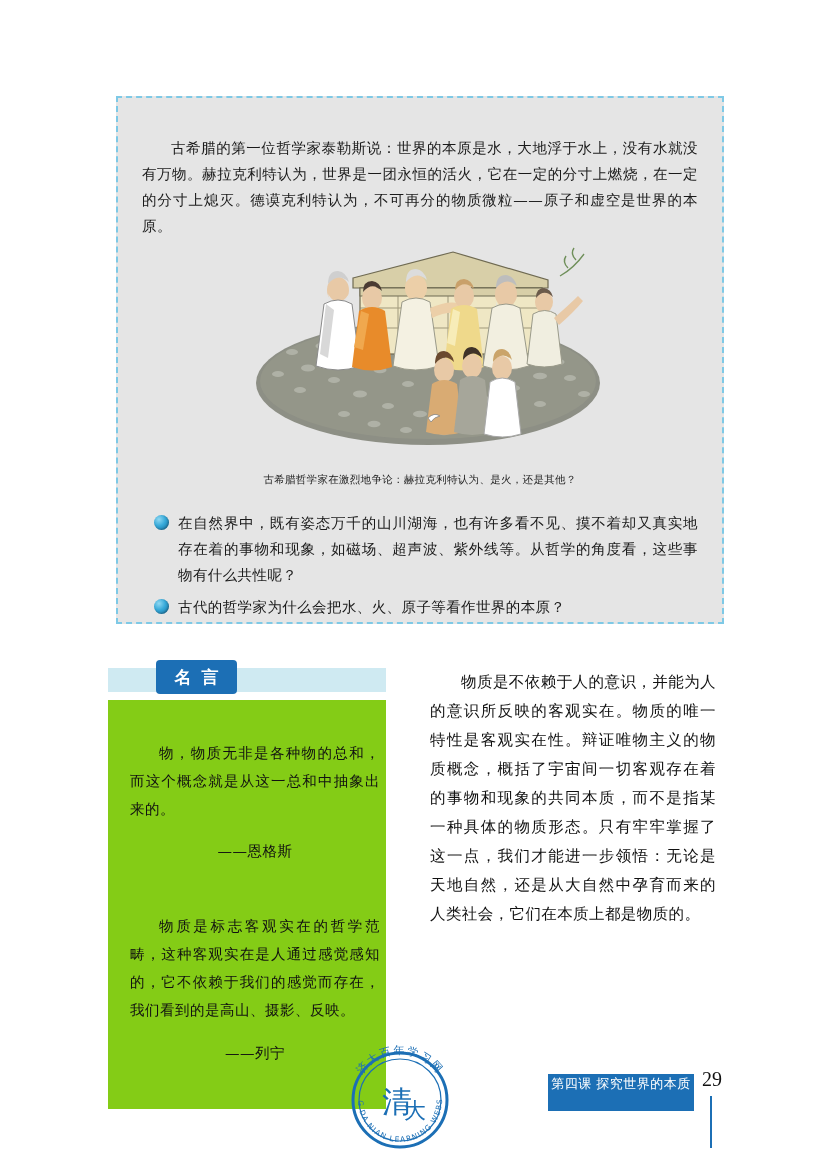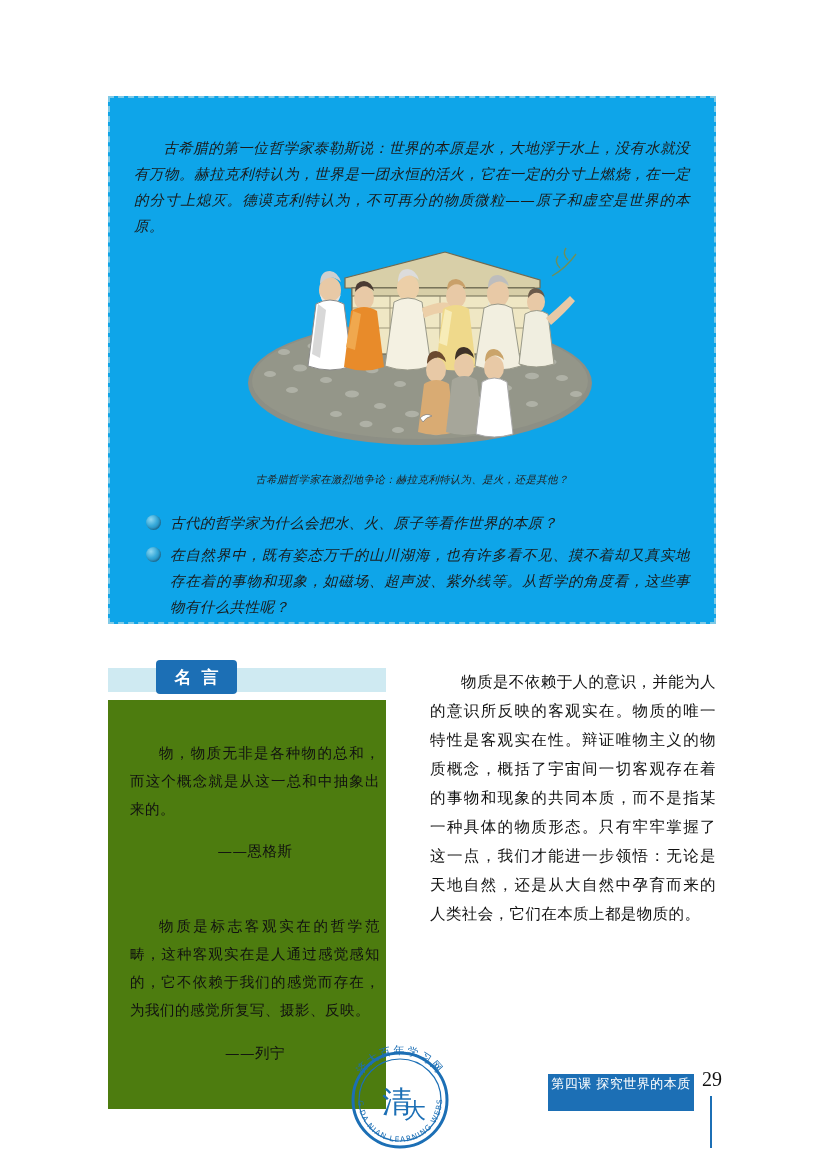--- a/index.html
+++ b/index.html
@@ -11,28 +11,27 @@
     height: 1169px;
     background: #ffffff;
     font-family: "Liberation Serif", serif;
     position: relative;
     overflow: hidden;
   }
 
   
   .intro-box {
     position: absolute;
-    left: 108px;
+    left: 116px;
     top: 96px;
     width: 608px;
     height: 528px;
     border: 2px dashed #7ec9e6;
-    background: #0ea5e9;
+    background: #e5e5e5;
     box-sizing: border-box;
-    font-style: italic;
   }
   .intro-box .inner-pad {
     padding: 22px 24px 0 24px;
   }
   .intro-text {
     font-size: 14.5px;
     line-height: 26px;
     color: #1a1a1a;
     text-align: justify;
     text-indent: 2em;
@@ -120,21 +119,21 @@
     color: #ffffff;
     font-size: 17px;
     letter-spacing: 10px;
     text-indent: 10px;
     line-height: 34px;
     text-align: center;
     font-family: "DejaVu Serif", serif;
     font-weight: bold;
   }
   .quote-body {
-    background: #4d7c0f;
+    background: #84cc16;
     padding: 24px 6px 28px 22px;
     min-height: 330px;
     box-sizing: border-box;
   }
   .quote-para {
     font-size: 14.5px;
     line-height: 28px;
     color: #111;
     text-indent: 2em;
     text-align: justify;
@@ -325,39 +324,39 @@
         <path d="M328 42 q-6 -6 -2 -12"></path>
       </g>
     </svg>
   </div>
 
   <div class="illus-caption">古希腊哲学家在激烈地争论：赫拉克利特认为、是火，还是其他？</div>
 
   <div class="questions">
     <div class="q-item">
       <span class="q-bullet"></span>
-      <span class="q-text">古代的哲学家为什么会把水、火、原子等看作世界的本原？</span>
+      <span class="q-text">在自然界中，既有姿态万千的山川湖海，也有许多看不见、摸不着却又真实地存在着的事物和现象，如磁场、超声波、紫外线等。从哲学的角度看，这些事物有什么共性呢？</span>
     </div>
     <div class="q-item">
       <span class="q-bullet"></span>
-      <span class="q-text">在自然界中，既有姿态万千的山川湖海，也有许多看不见、摸不着却又真实地存在着的事物和现象，如磁场、超声波、紫外线等。从哲学的角度看，这些事物有什么共性呢？</span>
+      <span class="q-text">古代的哲学家为什么会把水、火、原子等看作世界的本原？</span>
     </div>
   </div>
 </div>
 
 <div class="quote-col">
   <div class="quote-header">
     <div class="quote-header-bar"></div>
     <div class="quote-badge">名言</div>
   </div>
   <div class="quote-body">
     <p class="quote-para">物，物质无非是各种物的总和，而这个概念就是从这一总和中抽象出来的。</p>
     <p class="quote-attrib">——恩格斯</p>
     <div class="quote-gap"></div>
-    <p class="quote-para">物质是标志客观实在的哲学范畴，这种客观实在是人通过感觉感知的，它不依赖于我们的感觉而存在，为我们的感觉所复写、摄影、反映。</p>
+    <p class="quote-para">物质是标志客观实在的哲学范畴，这种客观实在是人通过感觉感知的，它不依赖于我们的感觉而存在，我们看到的是高山、摄影、反映。</p>
     <p class="quote-attrib">——列宁</p>
   </div>
 </div>
 
 <div class="main-col">
   <p class="main-para">物质是不依赖于人的意识，并能为人的意识所反映的客观实在。物质的唯一特性是客观实在性。辩证唯物主义的物质概念，概括了宇宙间一切客观存在着的事物和现象的共同本质，而不是指某一种具体的物质形态。只有牢牢掌握了这一点，我们才能进一步领悟：无论是天地自然，还是从大自然中孕育而来的人类社会，它们在本质上都是物质的。</p>
 </div>
 
 <div class="stamp">
   <svg width="124" height="124" viewBox="0 0 124 124" xmlns="http://www.w3.org/2000/svg">

